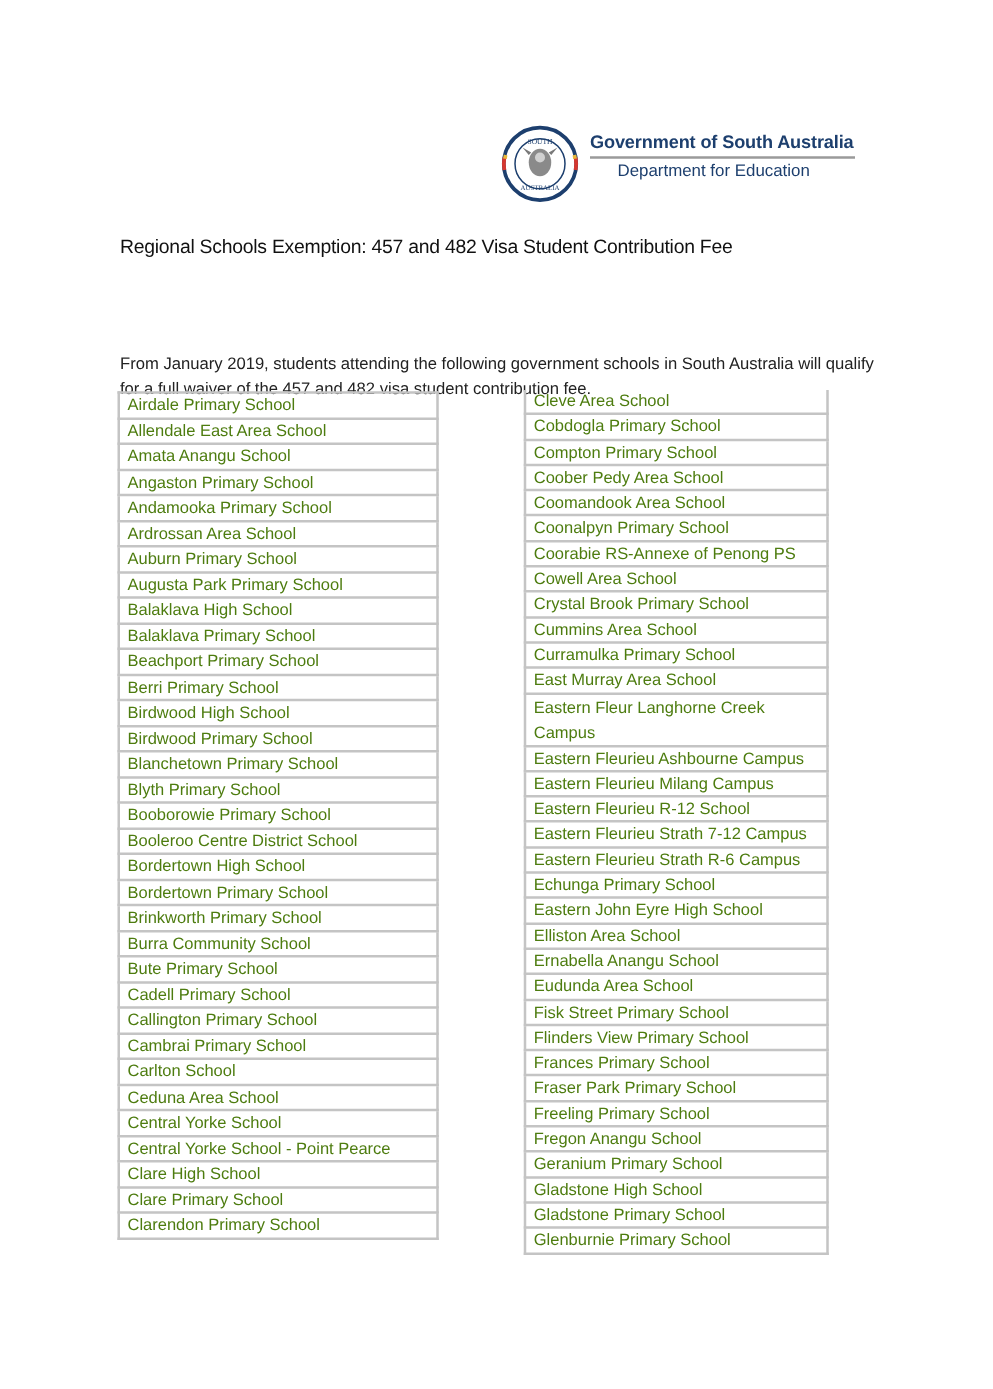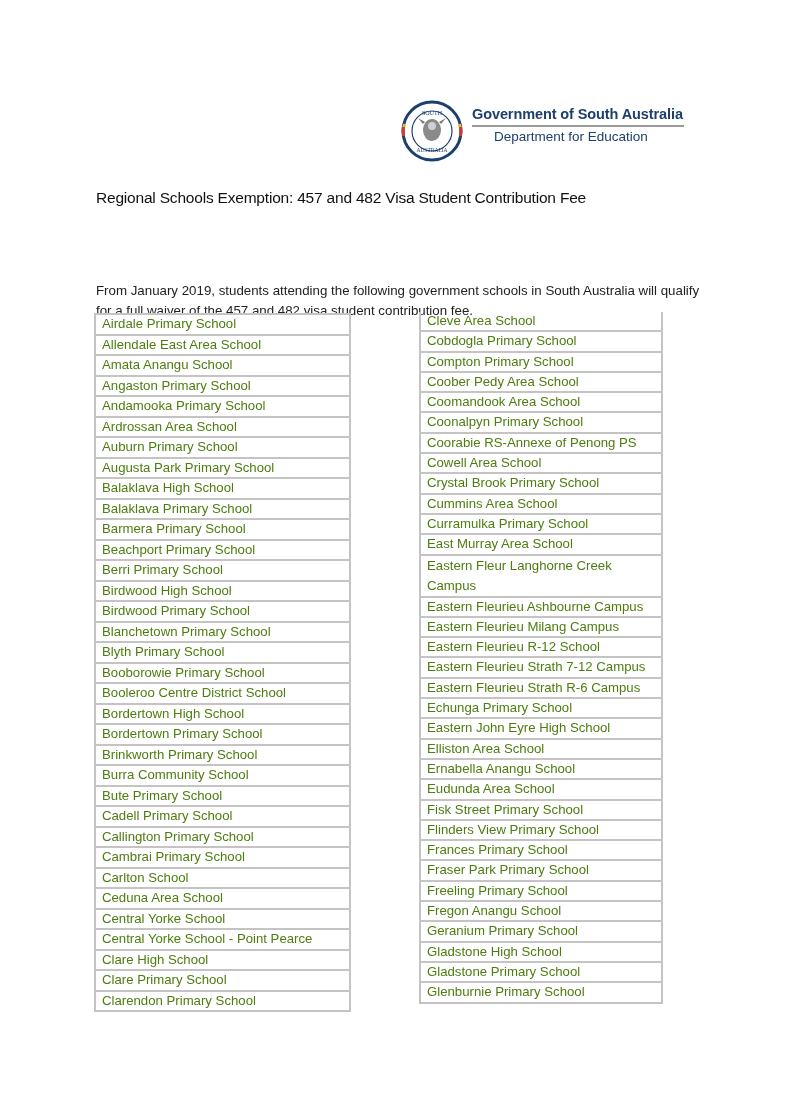--- a/index.html
+++ b/index.html
@@ -71,23 +71,20 @@
       <tr>
         <td>Augusta Park Primary School</td>
       </tr>
       <tr>
         <td>Balaklava High School</td>
       </tr>
       <tr>
         <td>Balaklava Primary School</td>
       </tr>
       <tr>
-        <td>Barmera Primary School</td>
-      </tr>
-      <tr>
         <td>Beachport Primary School</td>
       </tr>
       <tr>
         <td>Berri Primary School</td>
       </tr>
       <tr>
         <td>Birdwood High School</td>
       </tr>
       <tr>
         <td>Birdwood Primary School</td>

